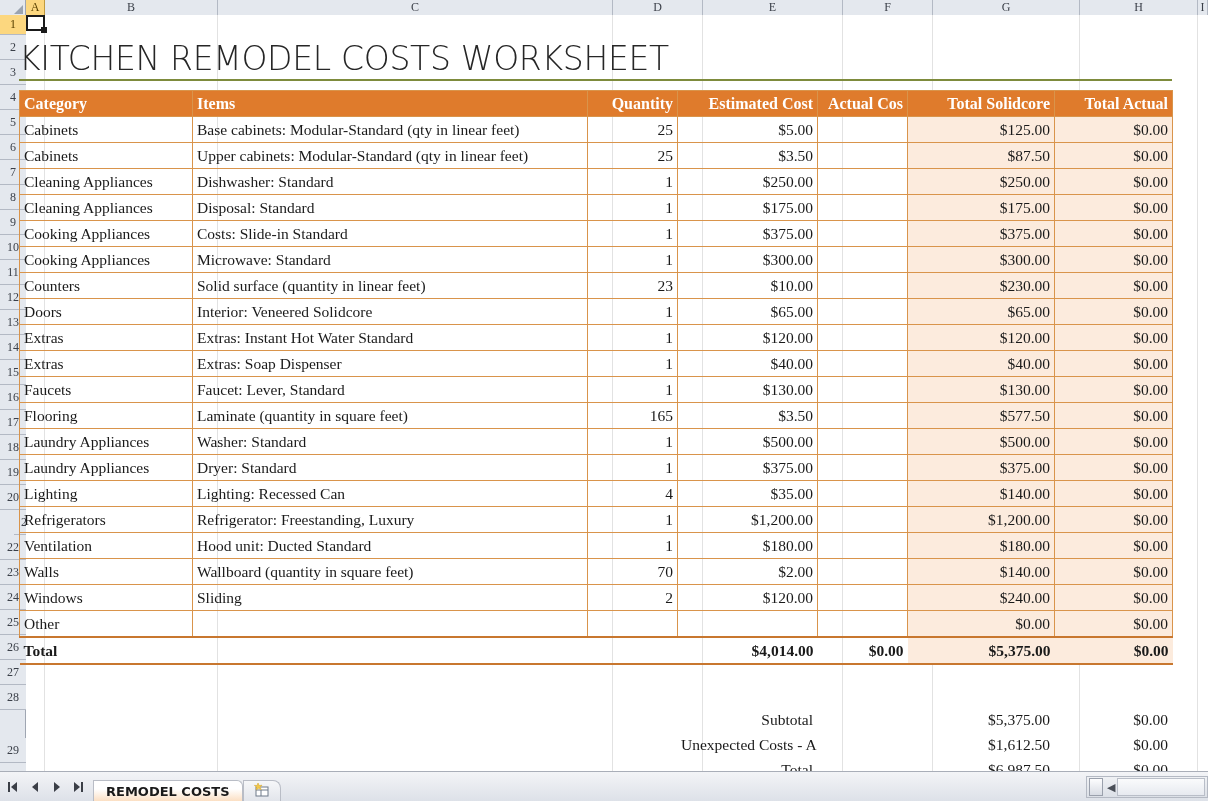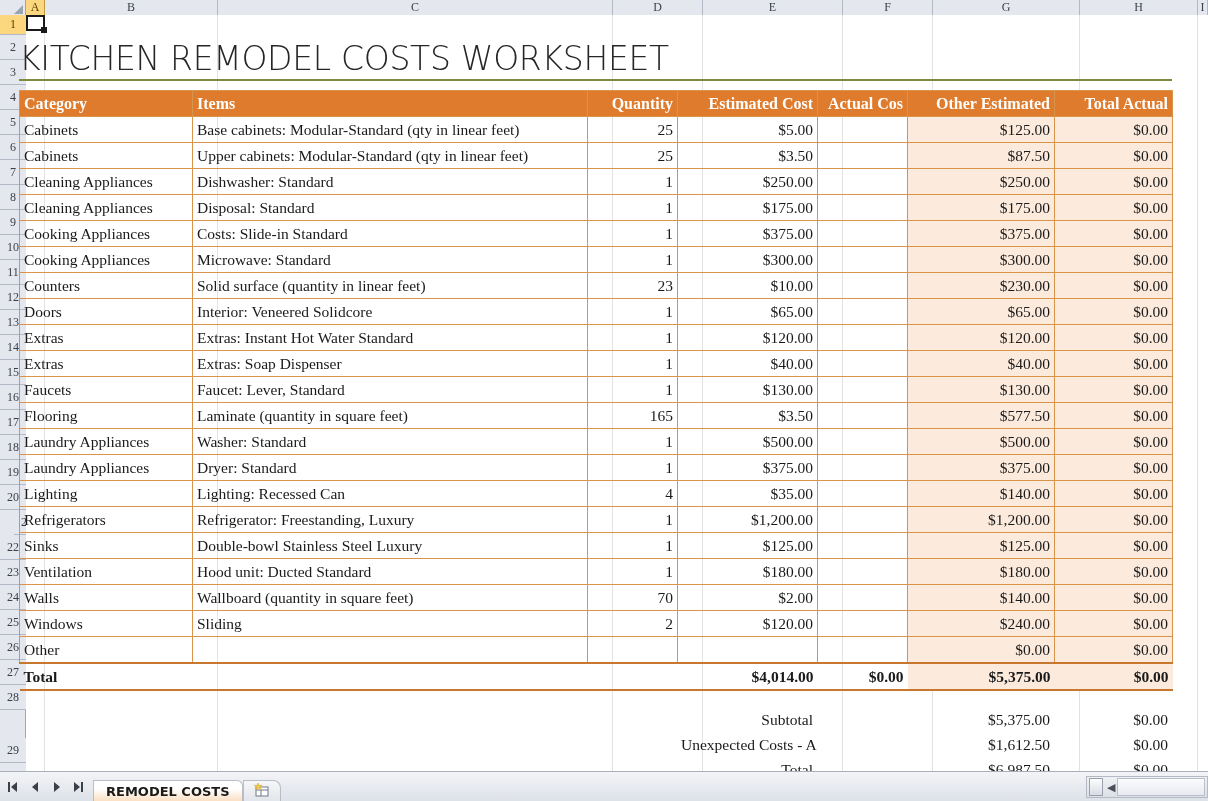--- a/index.html
+++ b/index.html
@@ -278,21 +278,21 @@
         <col style="width:147px">
         <col style="width:118px">
       </colgroup>
       <thead>
         <tr>
           <th>Category</th>
           <th>Items</th>
           <th class="num">Quantity</th>
           <th class="num">Estimated Cost</th>
           <th class="num">Actual Cos</th>
-          <th class="num">Other Estimated</th>
+          <th class="num">Total Solidcore</th>
           <th class="num">Total Actual</th>
         </tr>
       </thead>
       <tbody id="tbody">
           <tr>
             <td>Cabinets</td>
             <td>Base cabinets: Modular-Standard (qty in linear feet)</td>
             <td class="num">25</td>
             <td class="num">$5.00</td>
             <td class="num"></td>
@@ -425,29 +425,20 @@
             <td class="num tint">$140.00</td>
             <td class="num tint">$0.00</td>
           </tr>
           <tr>
             <td>Refrigerators</td>
             <td>Refrigerator: Freestanding, Luxury</td>
             <td class="num">1</td>
             <td class="num">$1,200.00</td>
             <td class="num"></td>
             <td class="num tint">$1,200.00</td>
-            <td class="num tint">$0.00</td>
-          </tr>
-          <tr>
-            <td>Sinks</td>
-            <td>Double-bowl Stainless Steel Luxury</td>
-            <td class="num">1</td>
-            <td class="num">$125.00</td>
-            <td class="num"></td>
-            <td class="num tint">$125.00</td>
             <td class="num tint">$0.00</td>
           </tr>
           <tr>
             <td>Ventilation</td>
             <td>Hood unit: Ducted Standard</td>
             <td class="num">1</td>
             <td class="num">$180.00</td>
             <td class="num"></td>
             <td class="num tint">$180.00</td>
             <td class="num tint">$0.00</td>

